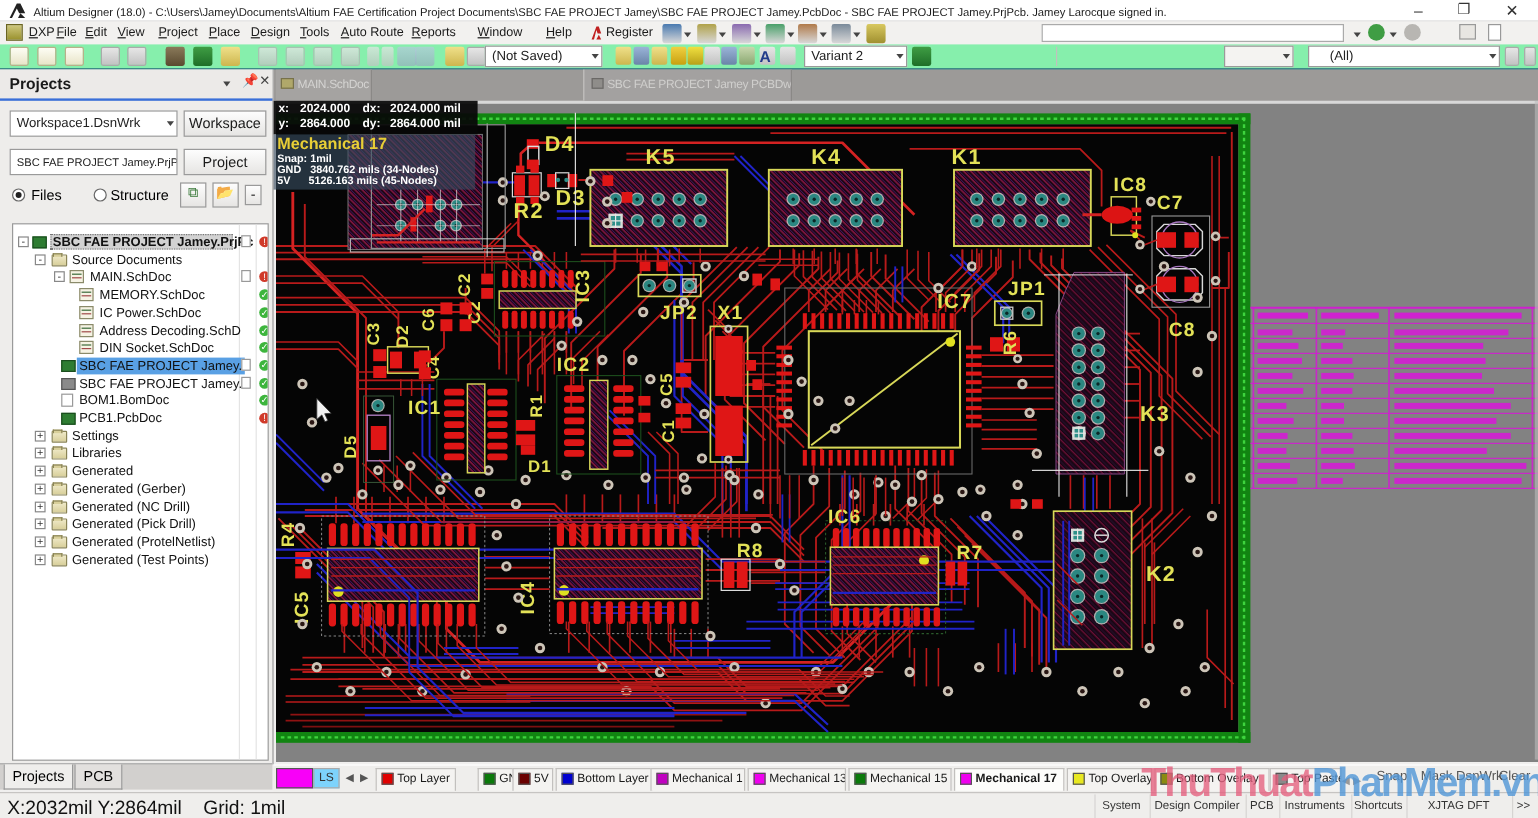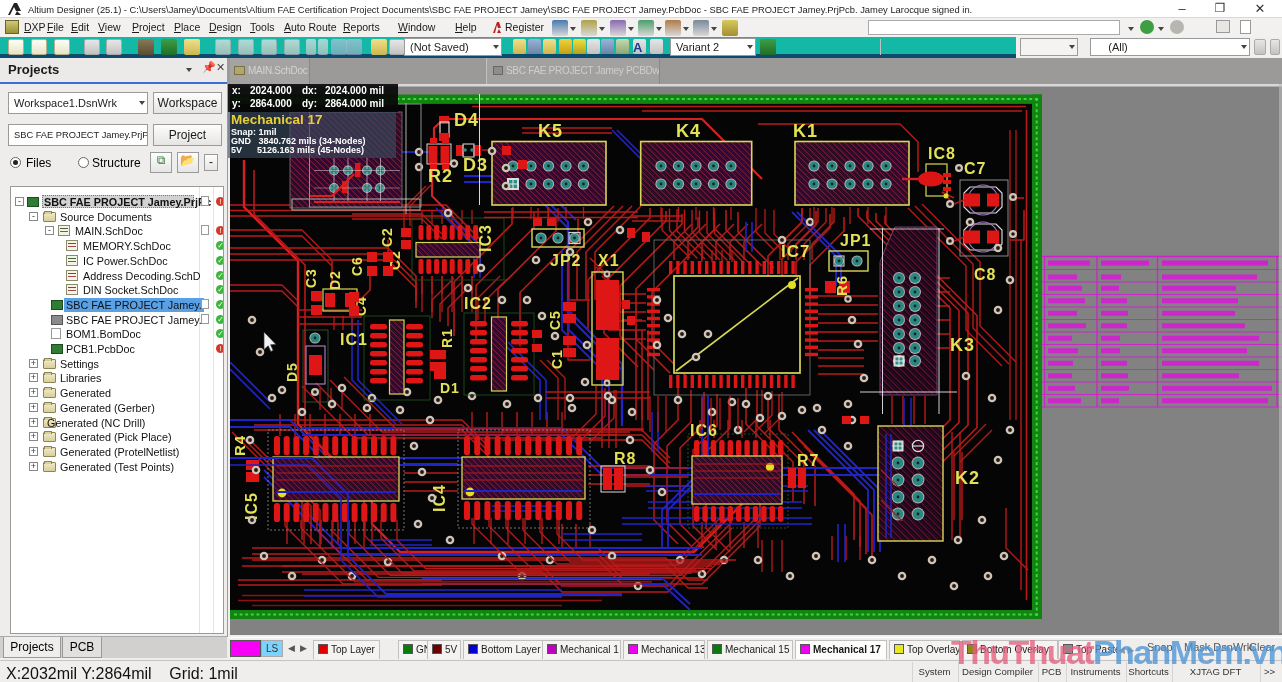--- a/index.html
+++ b/index.html
@@ -1,19 +1,19 @@
 <!DOCTYPE html>
 <html><head><meta charset="utf-8"><style>
 *{margin:0;padding:0;box-sizing:border-box;}
 body{width:1282px;height:682px;position:relative;overflow:hidden;
  font-family:"Liberation Sans",sans-serif;background:#f0efee;font-size:12px;}
 .abs{position:absolute;}
 .tb{position:absolute;left:0;top:0;width:1282px;height:18px;background:#ffffff;border-bottom:1px solid #d9d9d9;}
 .mb{position:absolute;left:0;top:18px;width:1282px;height:19px;background:#f2f1ef;}
-.tl{position:absolute;left:0;top:37px;width:1016px;height:21px;background:#14b8a6;border-bottom:4px solid #0c4a6e;}
+.tl{position:absolute;left:0;top:37px;width:1282px;height:21px;background:#86efac;border-bottom:1px solid #0c4a6e;}
 .mi{position:absolute;top:3px;color:#1a1a1a;font-size:10.5px;}
 .mi u{text-decoration:underline;}
 .ic{position:absolute;width:16px;height:16px;border-radius:2px;}
 .combo{position:absolute;background:#fff;border:1px solid #9a9a9a;height:18px;font-size:11px;color:#222;line-height:16px;padding-left:5px;white-space:nowrap;overflow:hidden;}
 .arr{position:absolute;right:2px;top:6px;width:0;height:0;border-left:3.5px solid transparent;border-right:3.5px solid transparent;border-top:4px solid #444;}
 .panel{position:absolute;left:0;top:58px;width:228px;height:579px;background:#eeedeb;border-right:1px solid #9a9a9a;}
 .btn{position:absolute;background:linear-gradient(#fdfdfd,#e6e5e3);border:1px solid #9a9a9a;font-size:12px;color:#1a1a1a;text-align:center;}
 .tabbar{position:absolute;left:228px;top:58px;width:1054px;height:26px;background:#9c9a98;}
 .dtab{position:absolute;top:0;height:26px;font-size:12px;line-height:26px;white-space:nowrap;overflow:hidden;letter-spacing:-0.3px;}
 .lbar{position:absolute;left:228px;top:637px;width:1054px;height:23px;background:#efeeec;border-top:1px solid #fff;}
@@ -33,21 +33,21 @@
 .bdi{position:absolute;width:12px;height:10px;background:#2e7d32;border:1px solid #1b4d1e;}
 .hud1{position:absolute;left:228px;top:84px;width:170px;height:28px;background:rgba(8,8,8,0.93);color:#fff;font-weight:bold;font-size:10px;white-space:nowrap;z-index:40;}
 .hud2{position:absolute;left:228px;top:112px;width:168px;height:46px;background:rgba(56,76,96,0.64);color:#fff;font-weight:bold;white-space:nowrap;z-index:40;}
 .wm{position:absolute;top:633px;left:951px;width:330px;height:44px;font-size:34px;font-weight:bold;white-space:nowrap;letter-spacing:-1.6px;z-index:60;}
 </style></head><body>
 <div class="tb">
     <svg class="abs" style="left:7px;top:2px" width="15" height="14">
       <path d="M1 13 L7 1 L10 1 L14 9 L9 9 L7 5 L3 13 Z" fill="#222"></path>
       <path d="M8 13 L10 9 L14 13 Z" fill="#222"></path>
     </svg>
-    <div class="abs" style="left:28px;top:3.5px;color:#1c1c1c;font-size:9.4px">Altium Designer (25.1) - C:\Users\Jamey\Documents\Altium FAE Certification Project Documents\SBC FAE PROJECT Jamey\SBC FAE PROJECT Jamey.PcbDoc - SBC FAE PROJECT Jamey.PrjPcb. Jamey Larocque signed in.</div>
+    <div class="abs" style="left:28px;top:3.5px;color:#1c1c1c;font-size:9.4px">Altium Designer (18.0) - C:\Users\Jamey\Documents\Altium FAE Certification Project Documents\SBC FAE PROJECT Jamey\SBC FAE PROJECT Jamey.PcbDoc - SBC FAE PROJECT Jamey.PrjPcb. Jamey Larocque signed in.</div>
     <div class="abs" style="left:1174px;top:1px;width:16px;text-align:center;color:#333;font-size:13px">–</div>
     <div class="abs" style="left:1212px;top:1px;width:16px;text-align:center;color:#333;font-size:12px">❐</div>
     <div class="abs" style="left:1252px;top:1px;width:16px;text-align:center;color:#333;font-size:13px">✕</div>
   </div>
 <div class="mb">
     <div class="abs" style="left:5px;top:2px;width:14px;height:14px;background:linear-gradient(#cfc87e,#9a922e);border:1px solid #6a6420"></div>
     <div class="mi" style="left:24px"><u>D</u>XP</div>
     <div class="mi" style="left:47px"><u>F</u>ile</div>
     <div class="mi" style="left:71px"><u>E</u>dit</div>
     <div class="mi" style="left:98px"><u>V</u>iew</div>
@@ -243,26 +243,26 @@
         <div class="abs" style="left:49px;top:1px;">Generated</div>
       </div>
       <div class="trow" style="top:213.79999999999995px">
         <div class="eb" style="left:18px;top:2px">+</div>
         <div class="fold" style="left:32px;top:2px"></div>
         <div class="abs" style="left:49px;top:1px;">Generated (Gerber)</div>
       </div>
       <div class="trow" style="top:228.49999999999994px">
         <div class="eb" style="left:18px;top:2px">+</div>
         <div class="fold" style="left:32px;top:2px"></div>
-        <div class="abs" style="left:36px;top:1px;">Generated (NC Drill)</div>
+        <div class="abs" style="left:49px;top:1px;">Generated (NC Drill)</div>
       </div>
       <div class="trow" style="top:243.19999999999993px">
         <div class="eb" style="left:18px;top:2px">+</div>
         <div class="fold" style="left:32px;top:2px"></div>
-        <div class="abs" style="left:49px;top:1px;">Generated (Pick Place)</div>
+        <div class="abs" style="left:49px;top:1px;">Generated (Pick Drill)</div>
       </div>
       <div class="trow" style="top:257.8999999999999px">
         <div class="eb" style="left:18px;top:2px">+</div>
         <div class="fold" style="left:32px;top:2px"></div>
         <div class="abs" style="left:49px;top:1px;">Generated (ProtelNetlist)</div>
       </div>
       <div class="trow" style="top:272.5999999999999px">
         <div class="eb" style="left:18px;top:2px">+</div>
         <div class="fold" style="left:32px;top:2px"></div>
         <div class="abs" style="left:49px;top:1px;">Generated (Test Points)</div>

